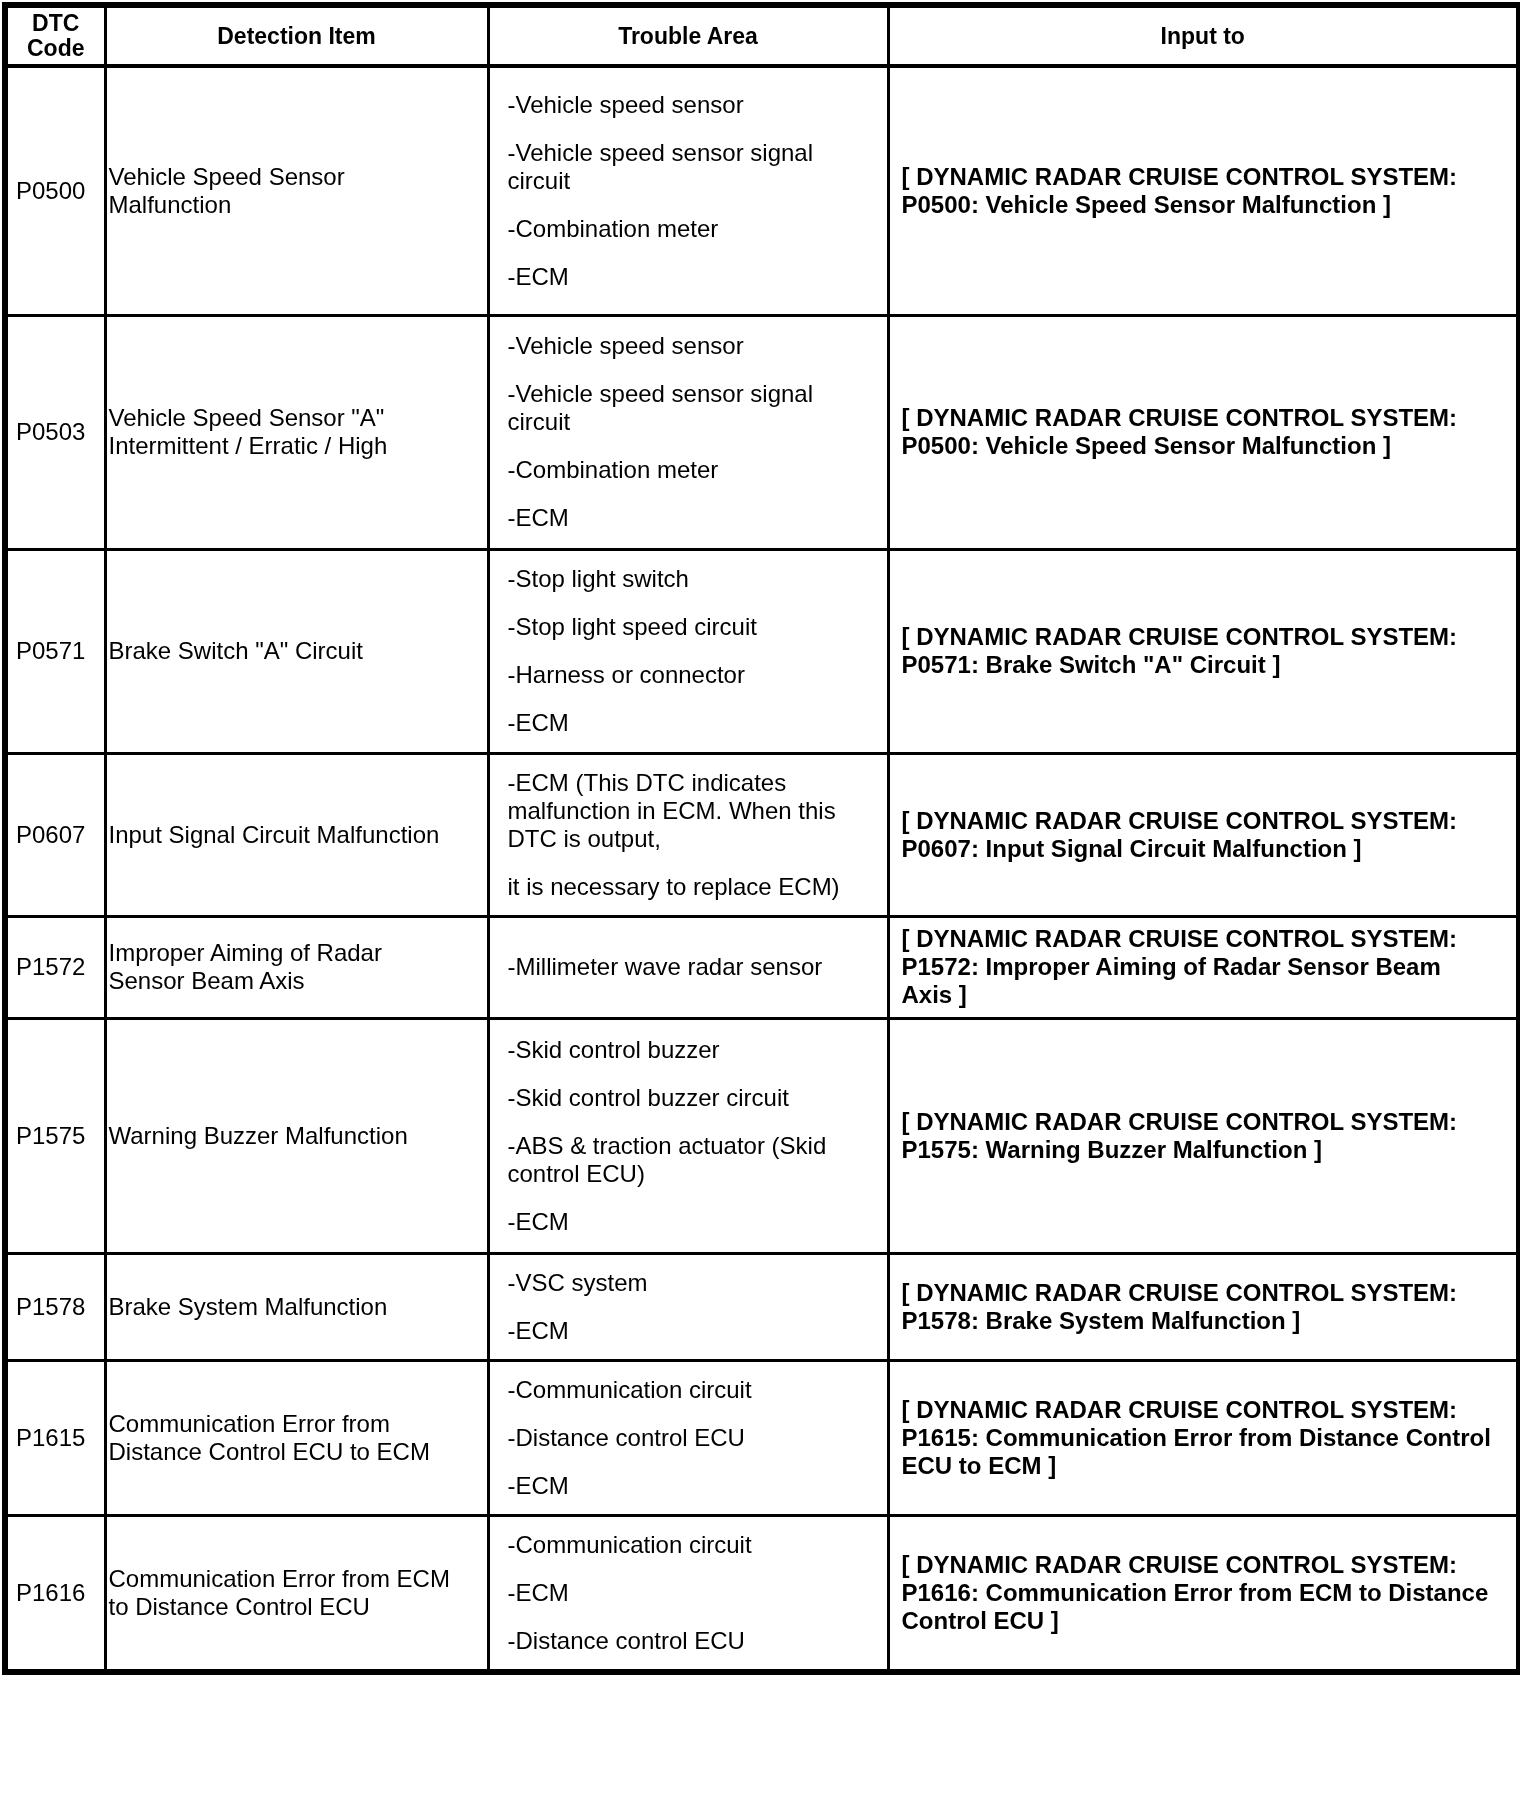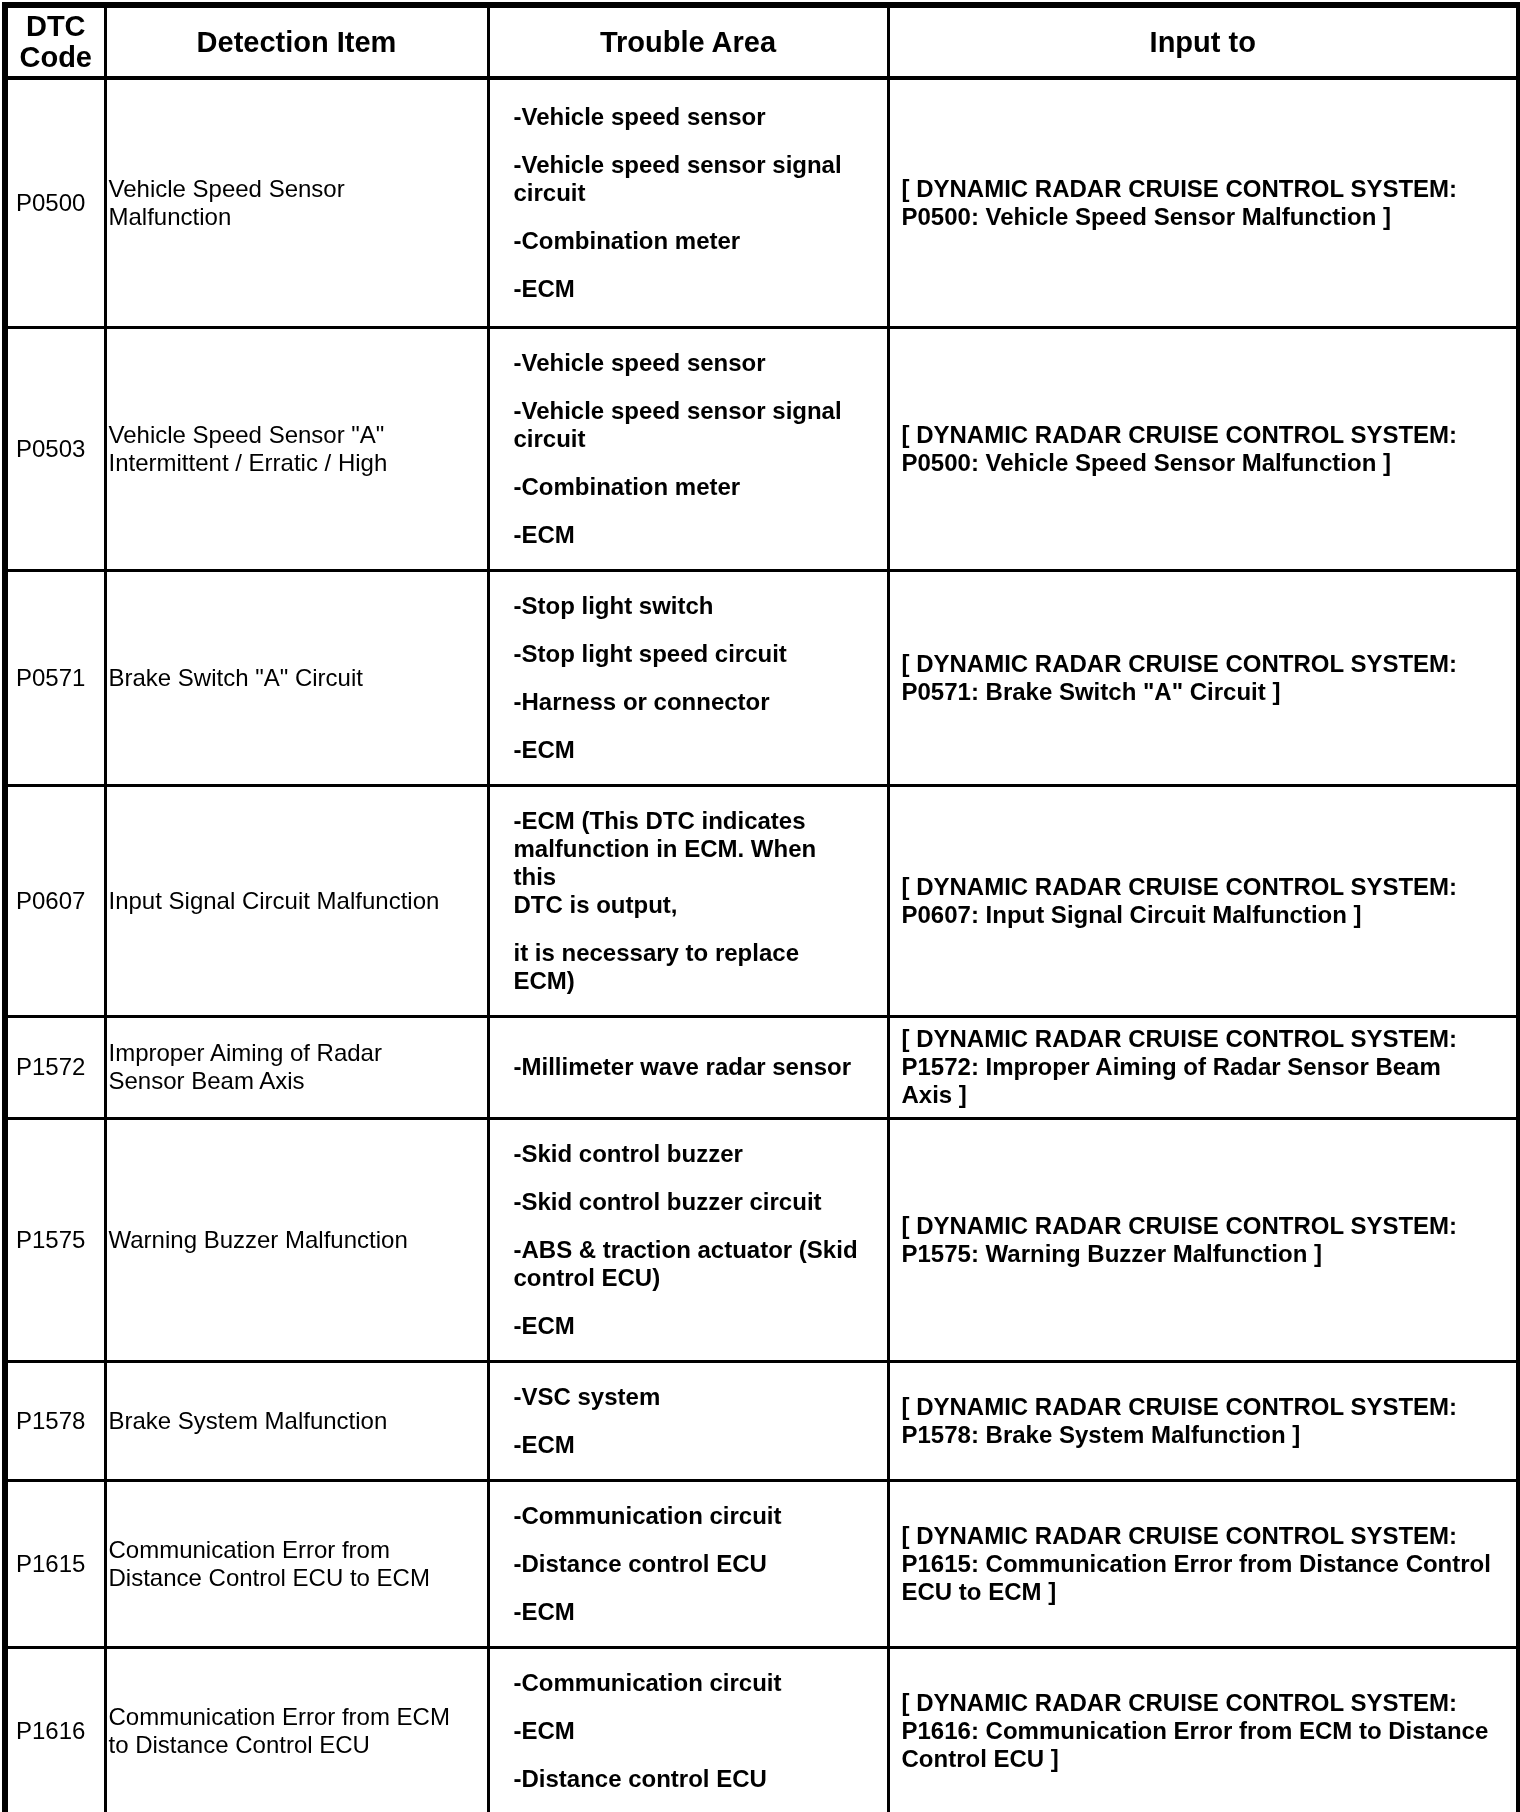--- a/index.html
+++ b/index.html
@@ -25,43 +25,43 @@
     background: #ffffff;
   }
   col.c1 { width: 100px; }
   col.c2 { width: 383px; }
   col.c3 { width: 400px; }
   col.c4 { width: 631px; }
 
   th {
     border: 3px solid #000000;
     border-bottom-width: 4px;
-    font-size: 29px;
+    font-size: 23px;
     font-weight: bold;
-    line-height: 31px;
+    line-height: 25px;
     text-align: center;
     vertical-align: middle;
     white-space: pre-line;
     padding: 3px 2px;
     margin-top: 12px;
   }
   td {
     border: 3px solid #000000;
     font-size: 24px;
     line-height: 28px;
     vertical-align: middle;
     white-space: pre-line;
     overflow: hidden;
   }
   td.c-code    { padding: 4px 4px 4px 8px; }
   td.c-det     { padding: 4px 22px 4px 2px; }
   td.c-trouble { padding: 6px 14px 6px 10px; }
   td.c-refer   { padding: 4px 12px 4px 12px; font-weight: bold; }
 
-  td.c-trouble p { margin: 14px; font-weight: bold; }
+  td.c-trouble p { margin: 8px; }
   td.c-trouble p + p { margin-top: 20px; }
 
   tr.hr  { height: 52px; }
   tr.r0  { height: 249px; }
   tr.r1  { height: 234px; }
   tr.r2  { height: 204px; }
   tr.r3  { height: 157px; }
   tr.r4  { height: 64px; }
   tr.r5  { height: 102px; }
   tr.r6  { height: 235px; }

